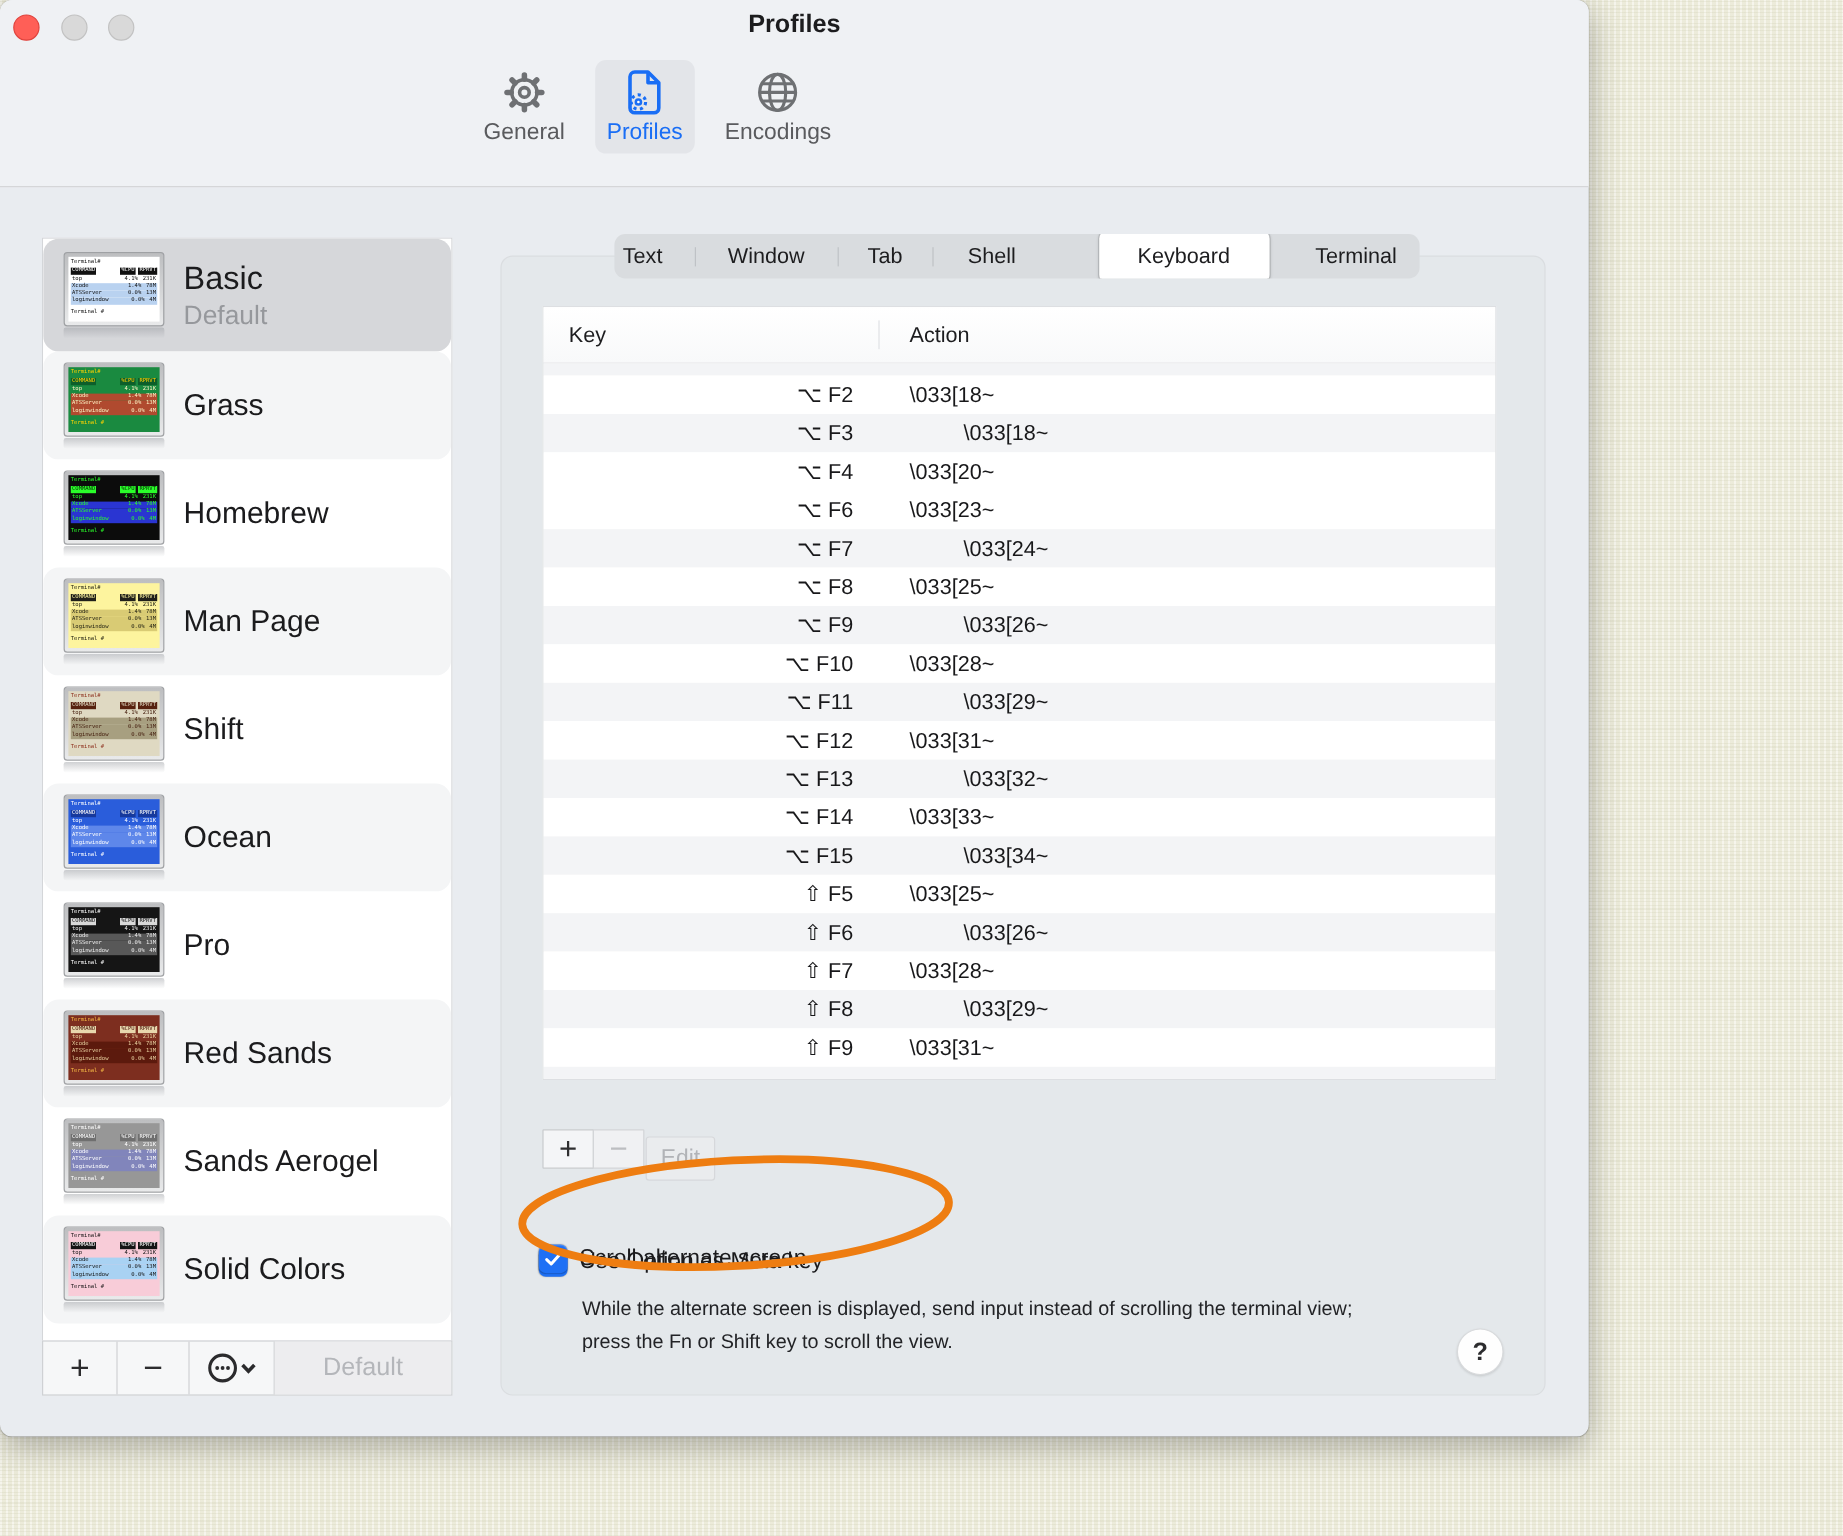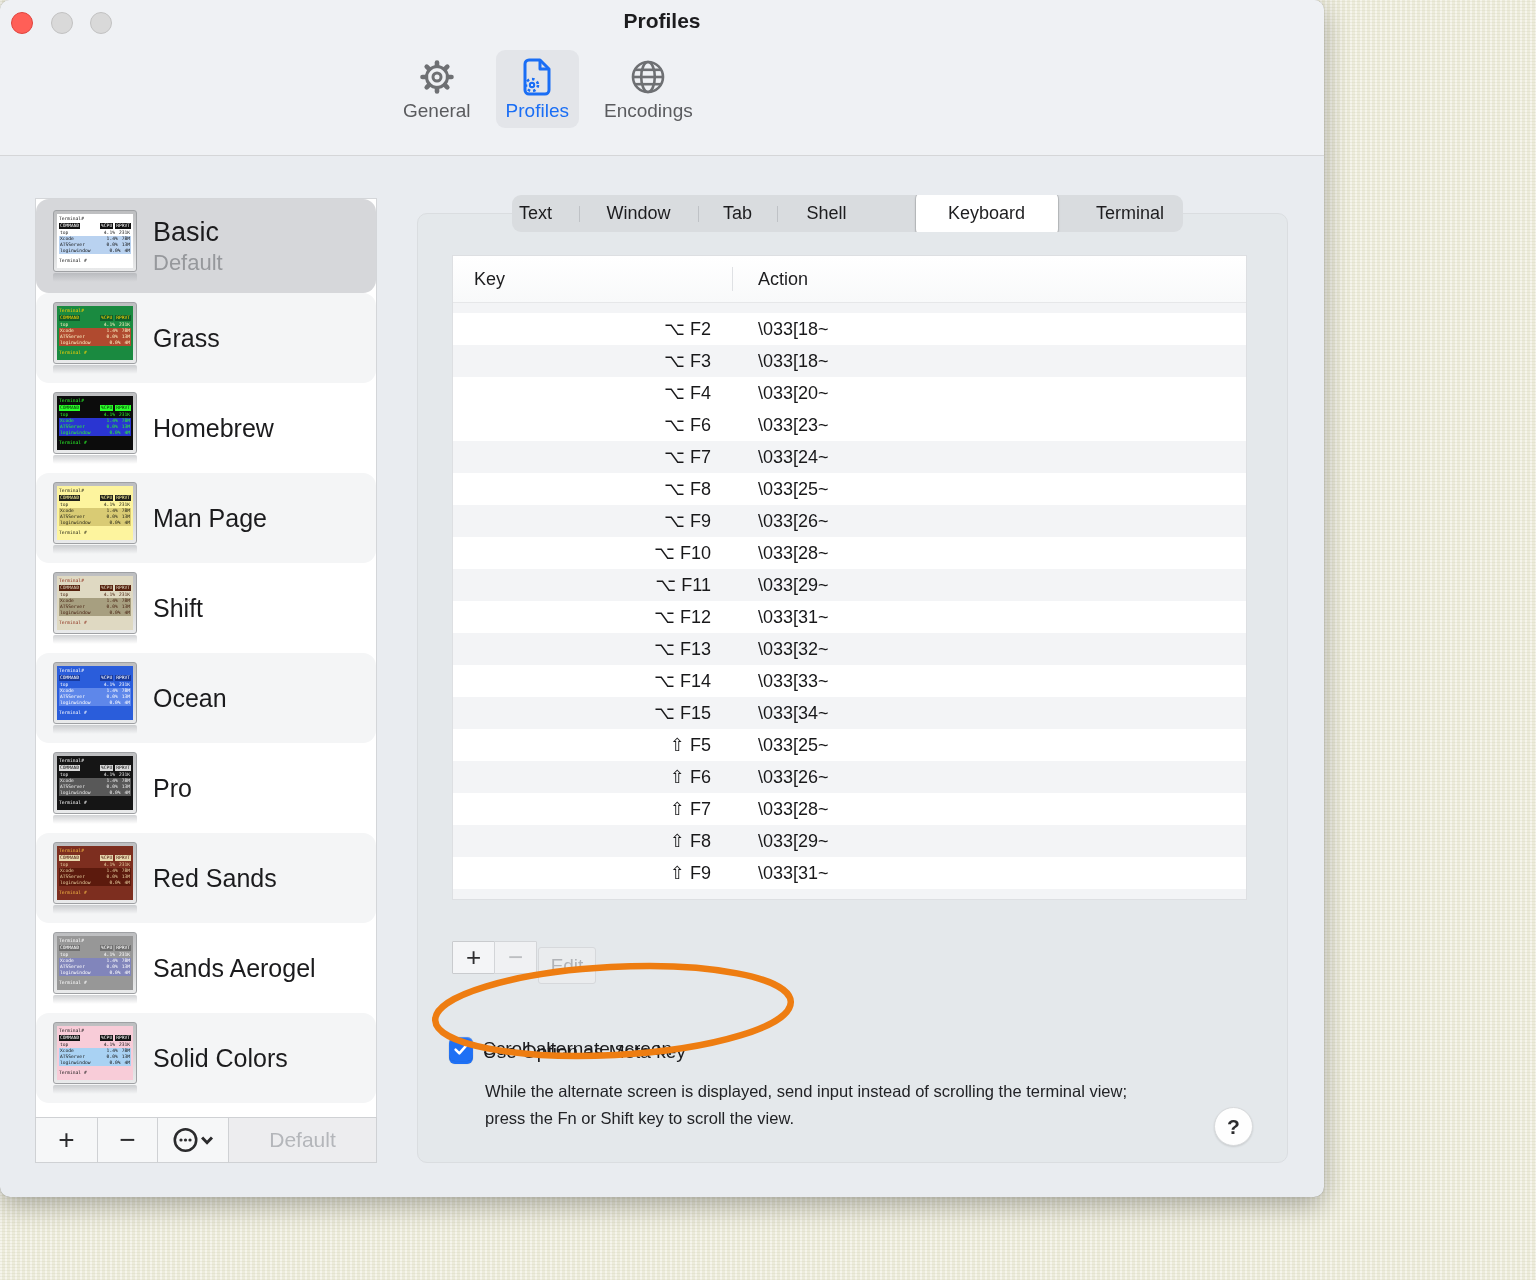--- a/index.html
+++ b/index.html
@@ -48,21 +48,21 @@
   
   .ktable { position:absolute; left:452px; top:255px; width:795px;
     background:#fff; border:1px solid #dddfe2; }
   .thead { height:47px; display:flex; align-items:center;
     background:linear-gradient(#ffffff,#f8f9fa); border-bottom:1px solid #e6e7e9; }
   .th-key { width:279px; padding-left:21px; font-size:18px; color:#1d1d1f; }
   .th-sep { width:1px; height:24px; background:#dfe1e4; }
   .th-action { padding-left:25px; font-size:18px; color:#1d1d1f; }
   .tpartial { height:10px; background:#f3f4f6; }
   .trow { height:32px; display:flex; align-items:center; font-size:18px; color:#18181a; background:#fff; }
-  .trow.alt { background:#f3f4f6; }
+  .trow.alt { background:#f3f4f6;gap:45px; }
   .t-key { width:280px; text-align:right; padding-right:22px; }
   .t-key .mod { font-family:"DejaVu Sans","Liberation Sans",sans-serif; }
   .t-action { padding-left:25px; }
 
   
   .pbtn { position:absolute; display:flex; align-items:center; justify-content:center;
     font-family:"Liberation Sans",sans-serif; cursor:default; }
   .btn-plus  { left:452px; top:941px; width:43px; height:33px; background:#f4f5f7;
     border:1px solid #c9cbce; border-radius:1px; font-size:26px; color:#2e2e30; }
   .btn-minus { left:494px; top:941px; width:43px; height:33px; background:#f0f1f3;

